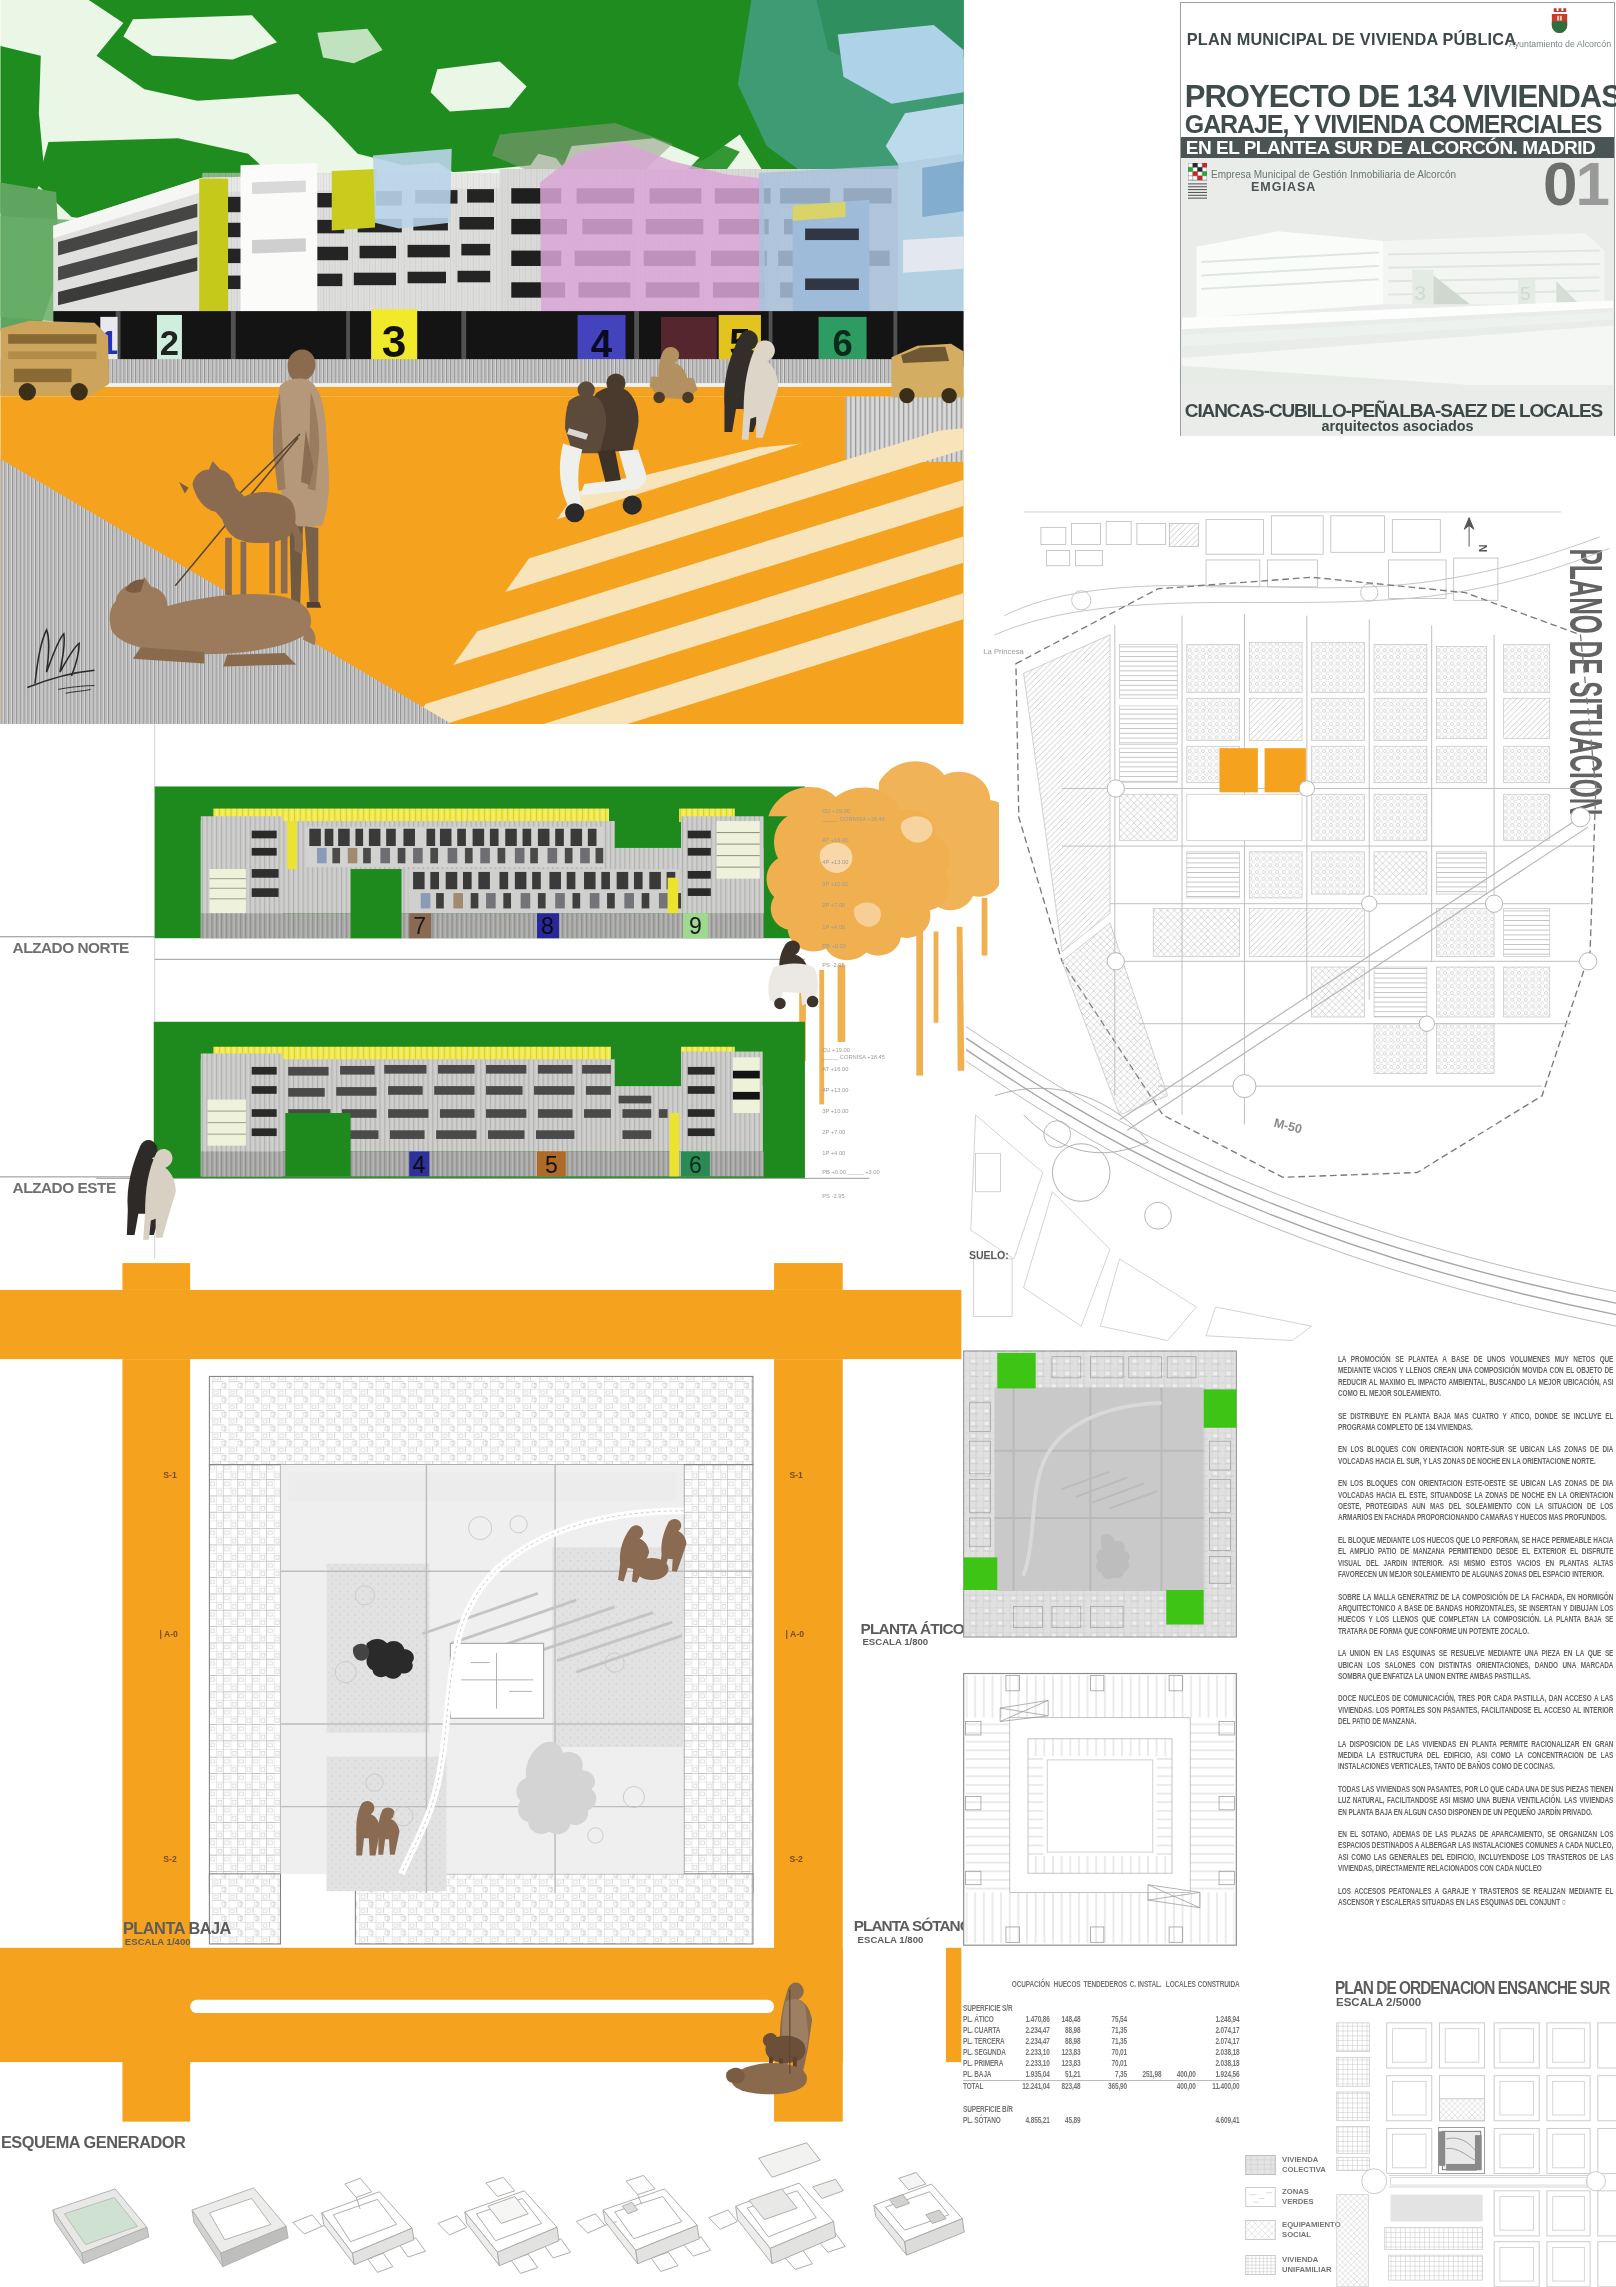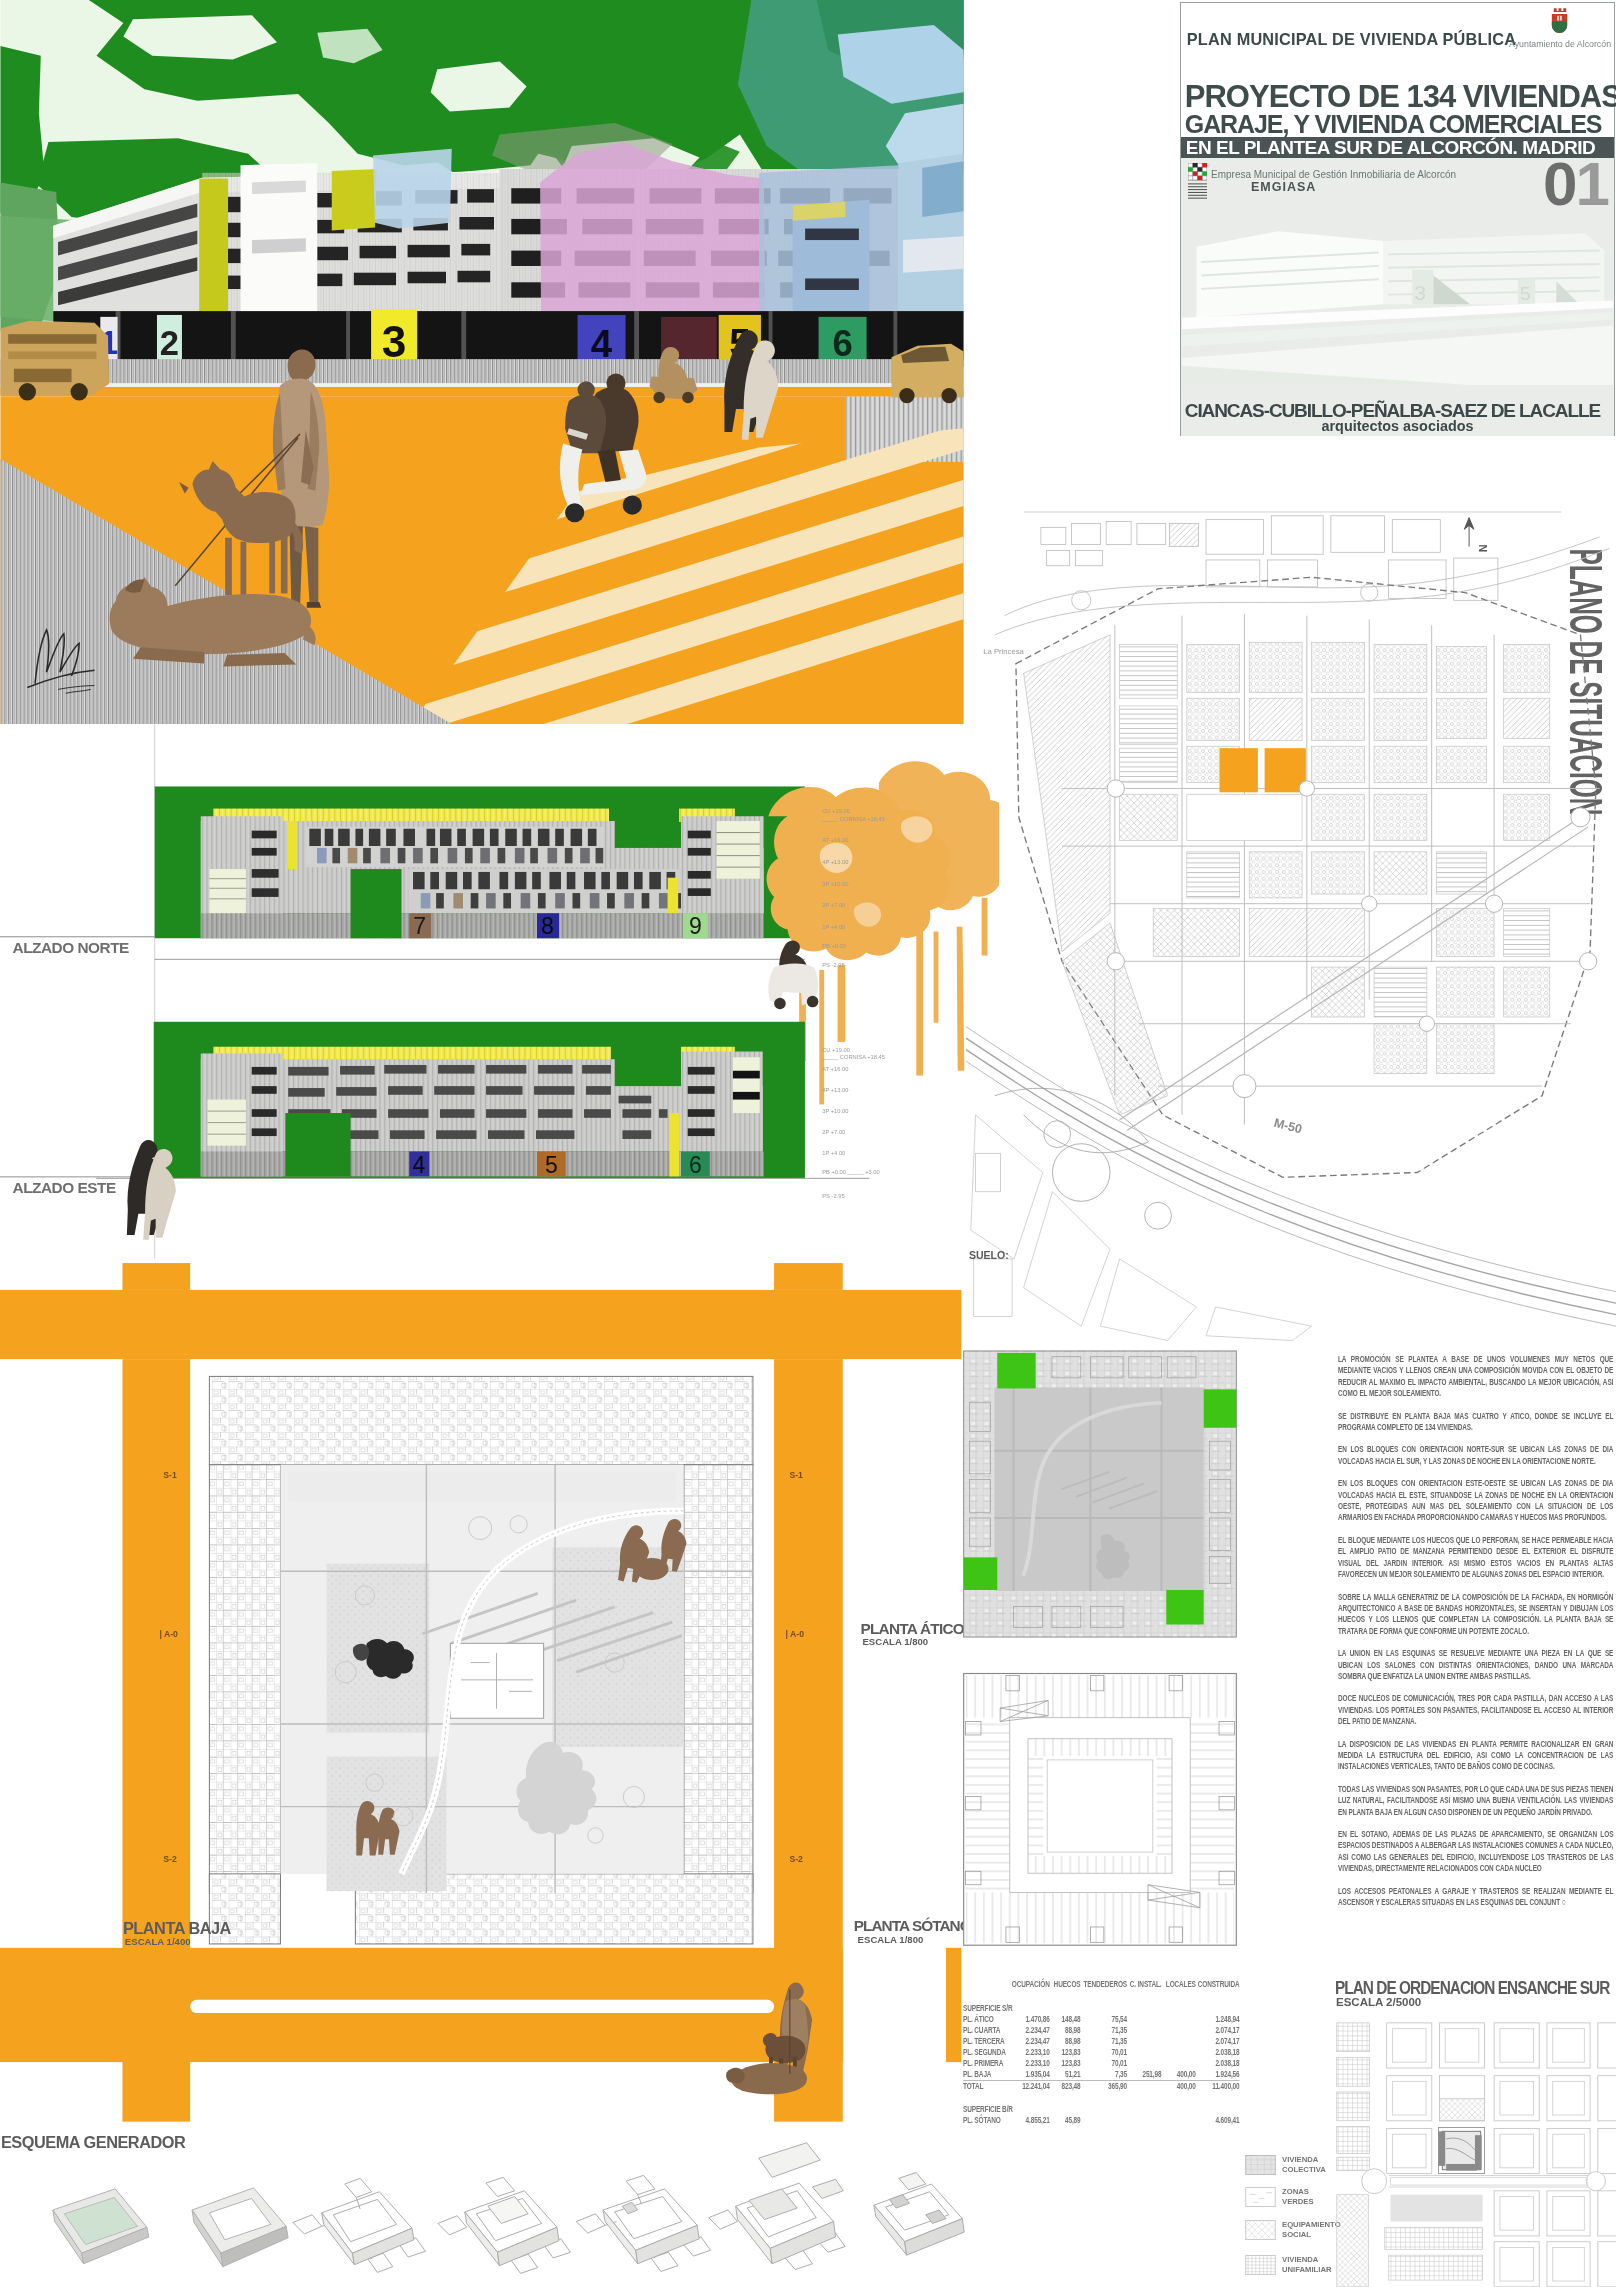--- a/index.html
+++ b/index.html
@@ -363,21 +363,21 @@
 <path d="M350,70 L368,70 L368,96 L350,96 Z" fill="#e4eae4"></path>
 <path d="M390,72 L412,94 L390,94 Z" fill="#d6ddd6"></path>
 <text x="242" y="92" font-size="22" fill="#d2dad2" font-family="Liberation Sans,sans-serif">3</text>
 <text x="352" y="92" font-size="20" fill="#d2dad2" font-family="Liberation Sans,sans-serif">5</text>
 <path d="M0,110 L449,92 L449,100 L0,122 Z" fill="#fdfdfd"></path>
 <path d="M0,128 L449,104 L449,112 L0,140 Z" fill="#eef2ee"></path>
 <path d="M0,152 L449,118 L449,180 L0,180 Z" fill="#f4f7f4"></path>
 <path d="M0,160 L300,180 L0,180 Z" fill="#e7ece7"></path>
 </svg>
 
-<div class="abs" style="left:3.8px;top:397px;font-size:19px;font-weight:bold;color:#3d4949;letter-spacing:-1.1px;white-space:nowrap">CIANCAS-CUBILLO-PEÑALBA-SAEZ DE LACALLE</div>
+<div class="abs" style="left:3.8px;top:397px;font-size:19px;font-weight:bold;color:#3d4949;letter-spacing:-1.1px;white-space:nowrap">CIANCAS-CUBILLO-PEÑALBA-SAEZ DE LOCALES</div>
 
 <div class="abs" style="left:0;top:415px;width:433px;text-align:center;font-size:14.4px;font-weight:bold;color:#3d4949">arquitectos asociados</div>
 </div>
 
 <svg class="abs" style="left:966px;top:500px" width="650" height="841" viewBox="0 0 677 875">
 <defs>
 <pattern id="dothatch" width="7" height="7" patternUnits="userSpaceOnUse">
 <circle cx="2" cy="2" r="1.6" fill="none" stroke="#b9b9b9" stroke-width="0.6"></circle>
 <circle cx="5.5" cy="5.5" r="1.6" fill="none" stroke="#c4c4c4" stroke-width="0.6"></circle>
 </pattern>

